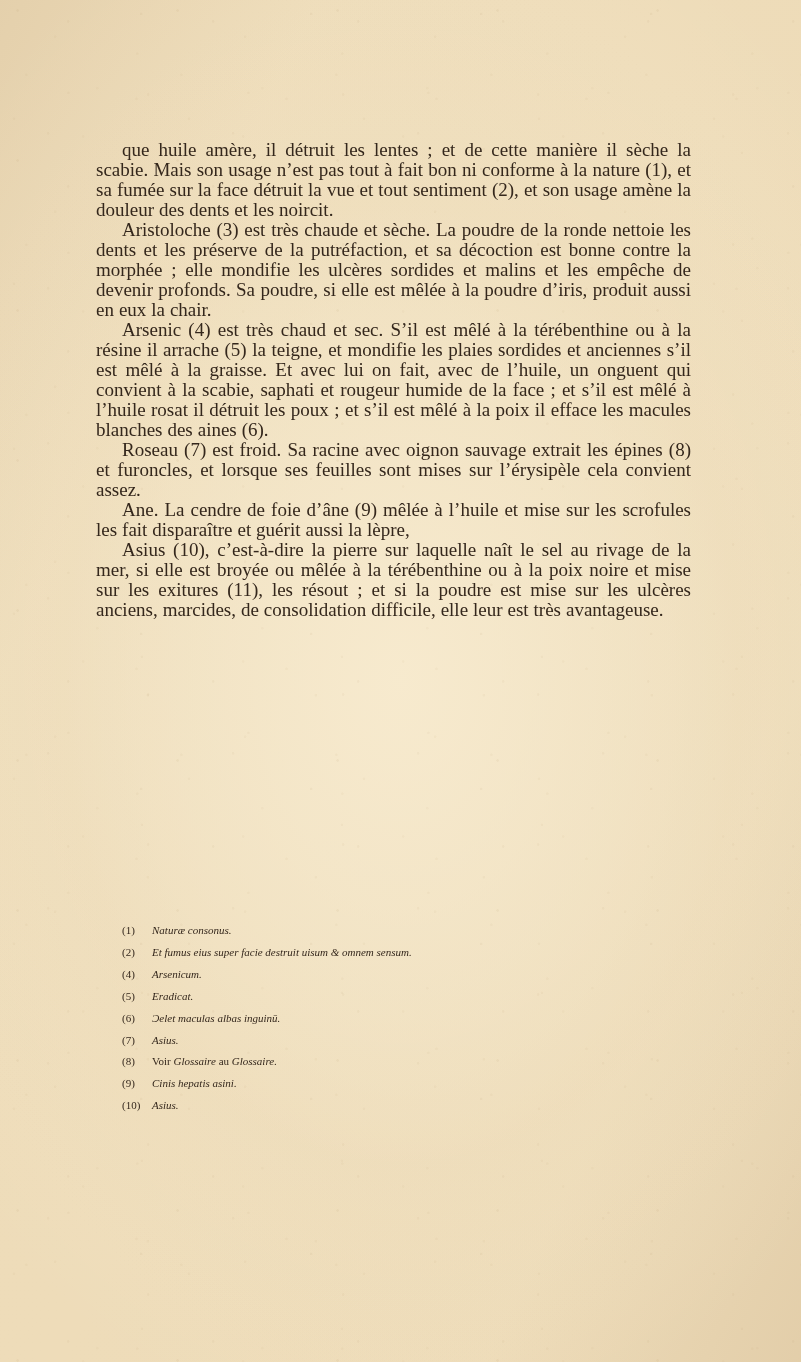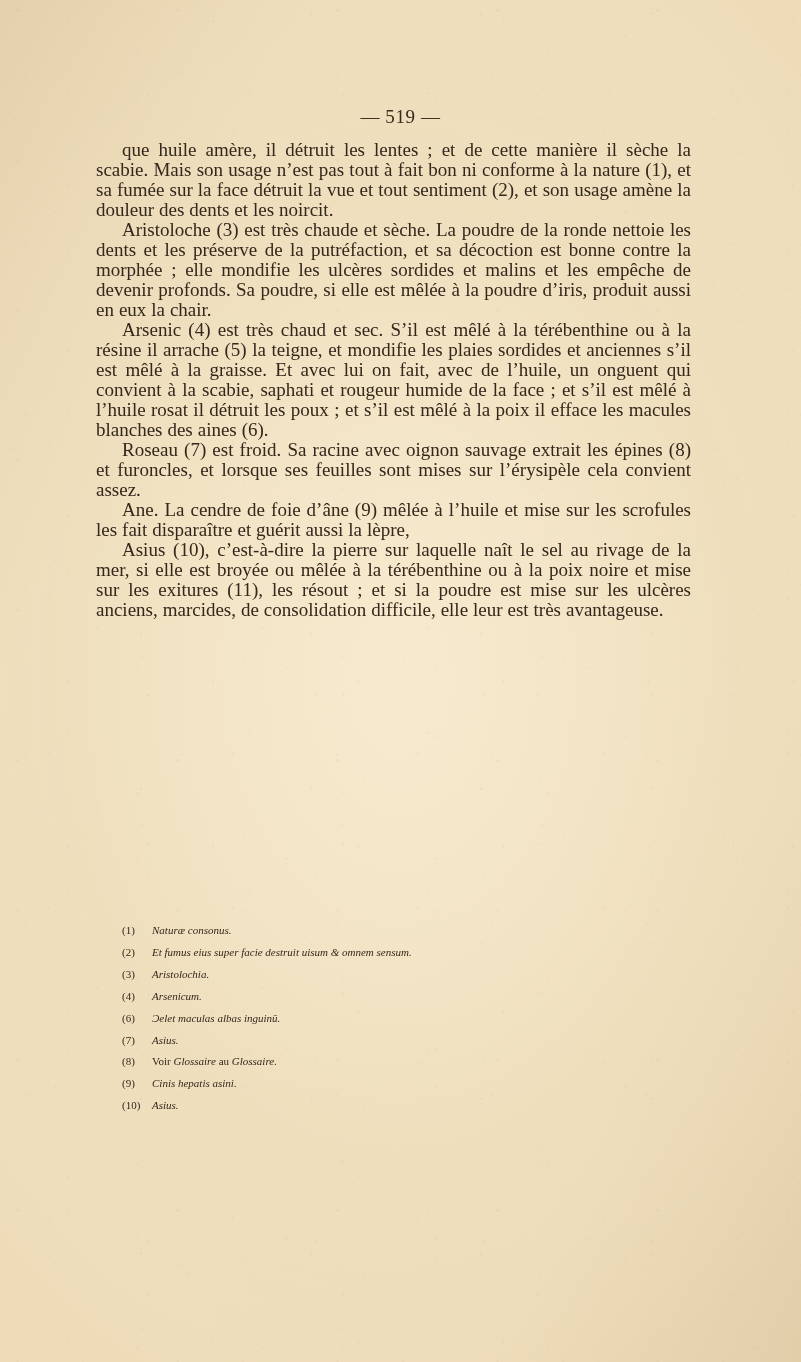--- a/index.html
+++ b/index.html
@@ -116,43 +116,42 @@
   .fn-text { font-style: italic; }
   .fn-text .roman { font-style: normal; margin-top: 20px; }
 </style>
 </head>
 <body>
 
 <div class="page">
 
   <div class="grain"></div>
 
-  <div class="running-head">— 519 —</div>
 
   <div class="body-block">
     <p class="para">que huile amère, il détruit les lentes ; et de cette manière il sèche la scabie. Mais son usage n’est pas tout à fait bon ni conforme à la nature (1), et sa fumée sur la face détruit la vue et tout sentiment (2), et son usage amène la douleur des dents et les noircit.</p>
     <p class="para">Aristoloche (3) est très chaude et sèche. La poudre de la ronde nettoie les dents et les préserve de la putréfaction, et sa décoction est bonne contre la morphée ; elle mondifie les ulcères sordides et malins et les empêche de devenir profonds. Sa poudre, si elle est mêlée à la poudre d’iris, produit aussi en eux la chair.</p>
     <p class="para">Arsenic (4) est très chaud et sec. S’il est mêlé à la térébenthine ou à la résine il arrache (5) la teigne, et mondifie les plaies sordides et anciennes s’il est mêlé à la graisse. Et avec lui on fait, avec de l’huile, un onguent qui convient à la scabie, saphati et rougeur humide de la face ; et s’il est mêlé à l’huile rosat il détruit les poux ; et s’il est mêlé à la poix il efface les macules blanches des aines (6).</p>
     <p class="para">Roseau (7) est froid. Sa racine avec oignon sauvage extrait les épines (8) et furoncles, et lorsque ses feuilles sont mises sur l’érysipèle cela convient assez.</p>
     <p class="para">Ane. La cendre de foie d’âne (9) mêlée à l’huile et mise sur les scrofules les fait disparaître et guérit aussi la lèpre,</p>
     <p class="para">Asius (10), c’est-à-dire la pierre sur laquelle naît le sel au rivage de la mer, si elle est broyée ou mêlée à la térébenthine ou à la poix noire et mise sur les exitures (11), les résout ; et si la poudre est mise sur les ulcères anciens, marcides, de consolidation difficile, elle leur est très avantageuse.</p>
   </div>
 
   <div class="footnotes">
     <div class="footnote">
       <span class="fn-marker">(1)</span><span class="fn-text">Naturæ consonus.</span>
     </div>
     <div class="footnote">
       <span class="fn-marker">(2)</span><span class="fn-text">Et fumus eius super facie destruit uisum &amp; omnem sensum.</span>
     </div>
     <div class="footnote">
-      <span class="fn-marker">(3)</span><span class="fn-text">Aristolochia.</span>
+      <span class="fn-marker">(4)</span><span class="fn-text">Arsenicum.</span>
     </div>
     <div class="footnote">
-      <span class="fn-marker">(4)</span><span class="fn-text">Arsenicum.</span>
+      <span class="fn-marker">(5)</span><span class="fn-text">Eradicat.</span>
     </div>
     <div class="footnote">
       <span class="fn-marker">(6)</span><span class="fn-text">Ɔelet maculas albas inguinū.</span>
     </div>
     <div class="footnote">
       <span class="fn-marker">(7)</span><span class="fn-text">Asius.</span>
     </div>
     <div class="footnote">
       <span class="fn-marker">(8)</span><span class="fn-text"><span class="roman">Voir</span><span> Glossaire</span><span class="roman"> au</span><span> Glossaire.</span></span>
     </div>

